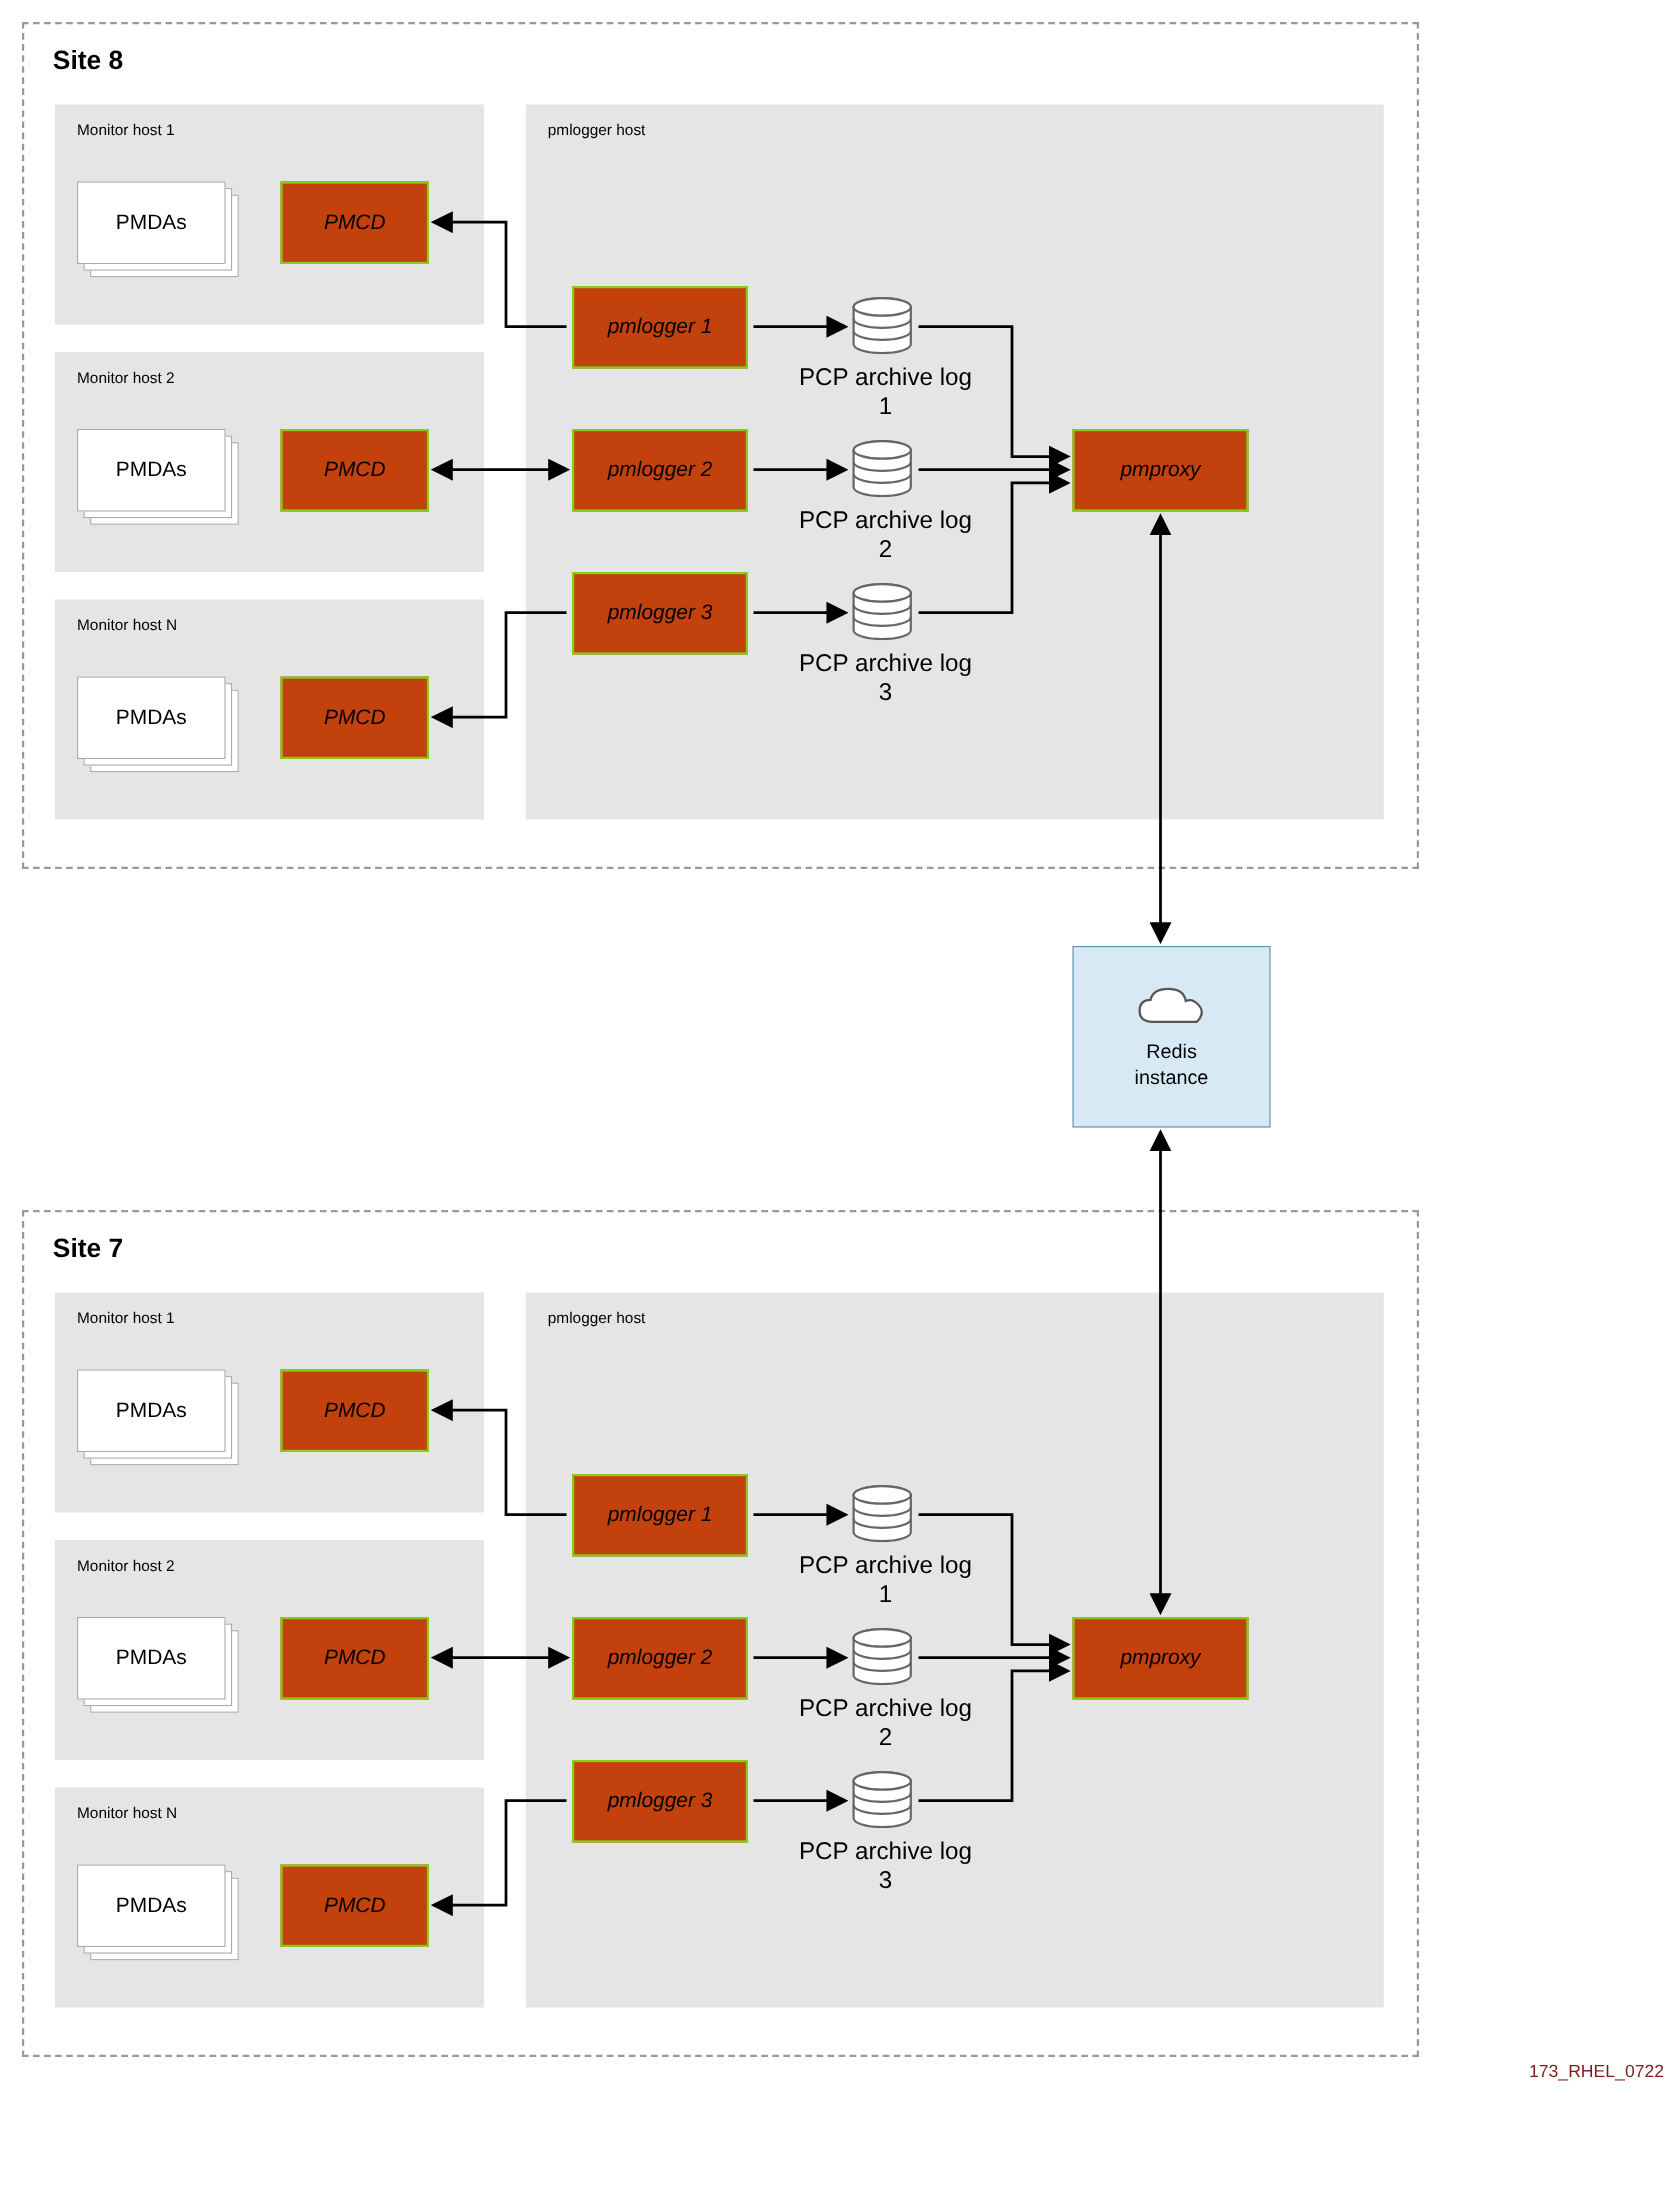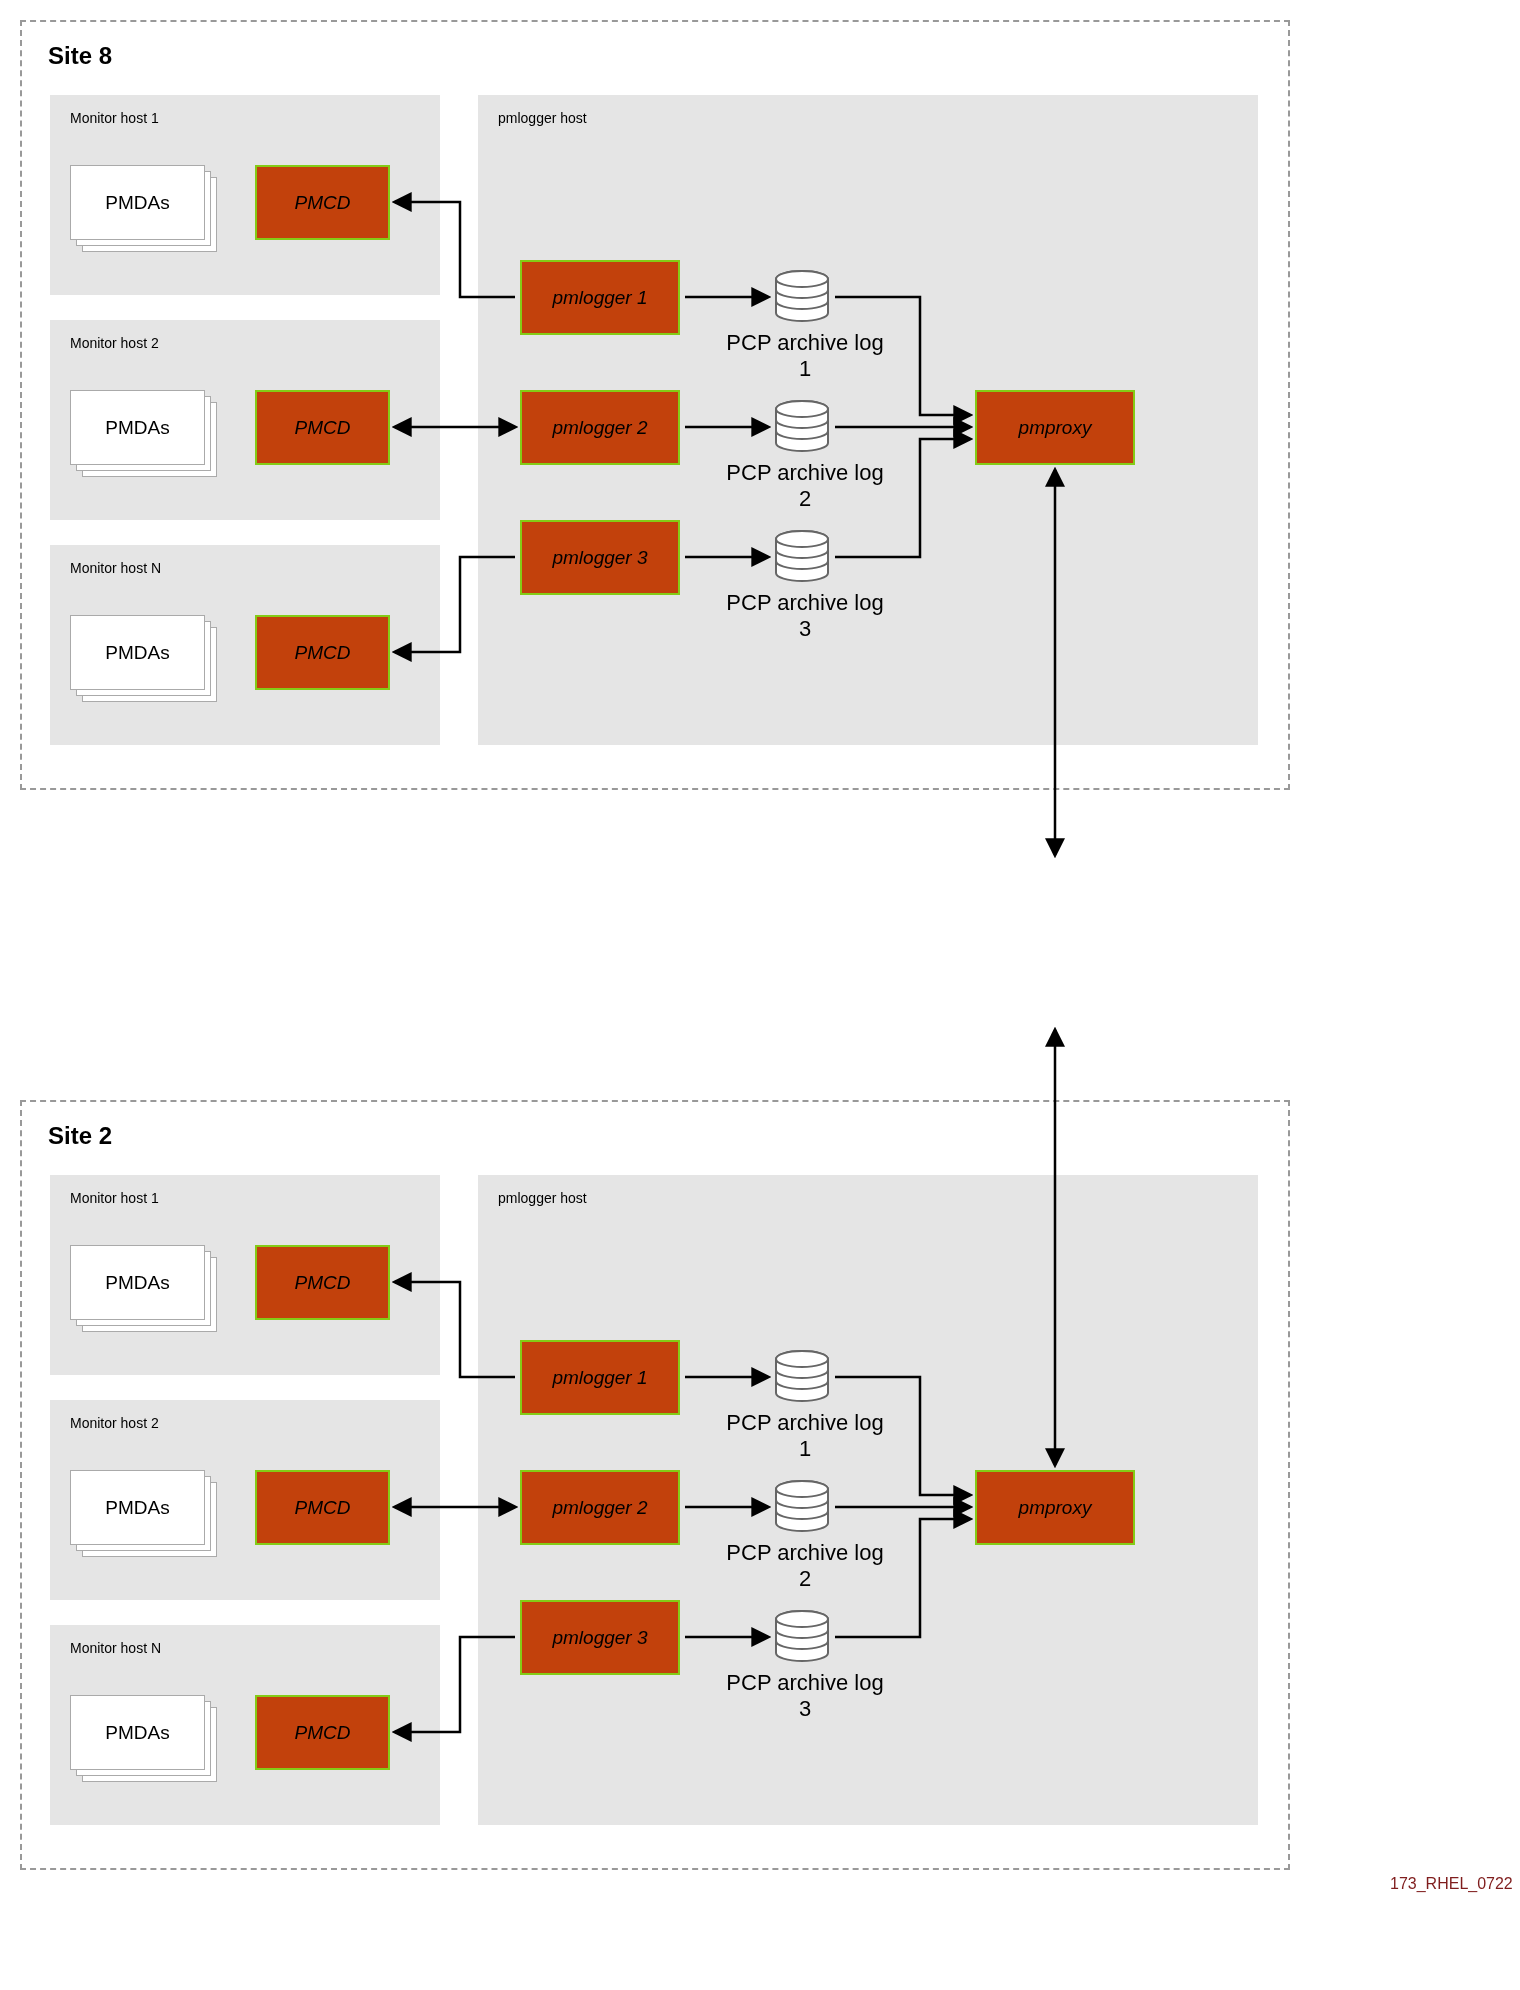--- a/index.html
+++ b/index.html
@@ -178,23 +178,29 @@
     <ellipse cx="29" cy="9" rx="26" ry="8" fill="#fff" stroke="#666" stroke-width="2"></ellipse>
     <path d="M 3 9 L 3 43 A 26 8 0 0 0 55 43 L 55 9" fill="#fff" stroke="#666" stroke-width="2"></path>
     <ellipse cx="29" cy="9" rx="26" ry="8" fill="#fff" stroke="#666" stroke-width="2"></ellipse>
     <path d="M 3 20 A 26 8 0 0 0 55 20" fill="none" stroke="#666" stroke-width="2"></path>
     <path d="M 3 31 A 26 8 0 0 0 55 31" fill="none" stroke="#666" stroke-width="2"></path>
   </svg>
   <div class="db-label" style="left:700px;top:570px;">PCP archive log 3</div>
 
   <div class="node" style="left:955px;top:370px;width:160px;height:75px;">pmproxy</div>
 
+  <div class="redis-box" style="left:955px;top:840px;width:180px;height:165px;">
+    <svg width="70" height="45" viewBox="0 0 70 45">
+      <path d="M 18 35 Q 6 35 6 25 Q 6 15 16 15 Q 18 5 32 5 Q 46 5 48 16 Q 54 13 60 20 Q 66 27 58 35 Z" fill="#fff" stroke="#555" stroke-width="2"></path>
+    </svg>
+    <div class="redis-label"><span>Redis</span><br><span>instance</span></div>
+  </div>
 
   <div class="site-box" style="left:0;top:1080px;width:1270px;height:770px;"></div>
-  <div class="site-title" style="left:28px;top:1102px;">Site 2</div>
+  <div class="site-title" style="left:28px;top:1102px;">Site 7</div>
 
   <div class="gray-box" style="left:30px;top:1155px;width:390px;height:200px;"></div>
   <div class="box-title" style="left:50px;top:1170px;">Monitor host 1</div>
   <div class="node-stack" style="left:50px;top:1225px;width:135px;height:75px;">
     <div class="shadow2"></div>
       <div class="shadow1"></div>
     <div class="main">PMDAs</div>
   </div>
   <div class="node" style="left:235px;top:1225px;width:135px;height:75px;">PMCD</div>
 

